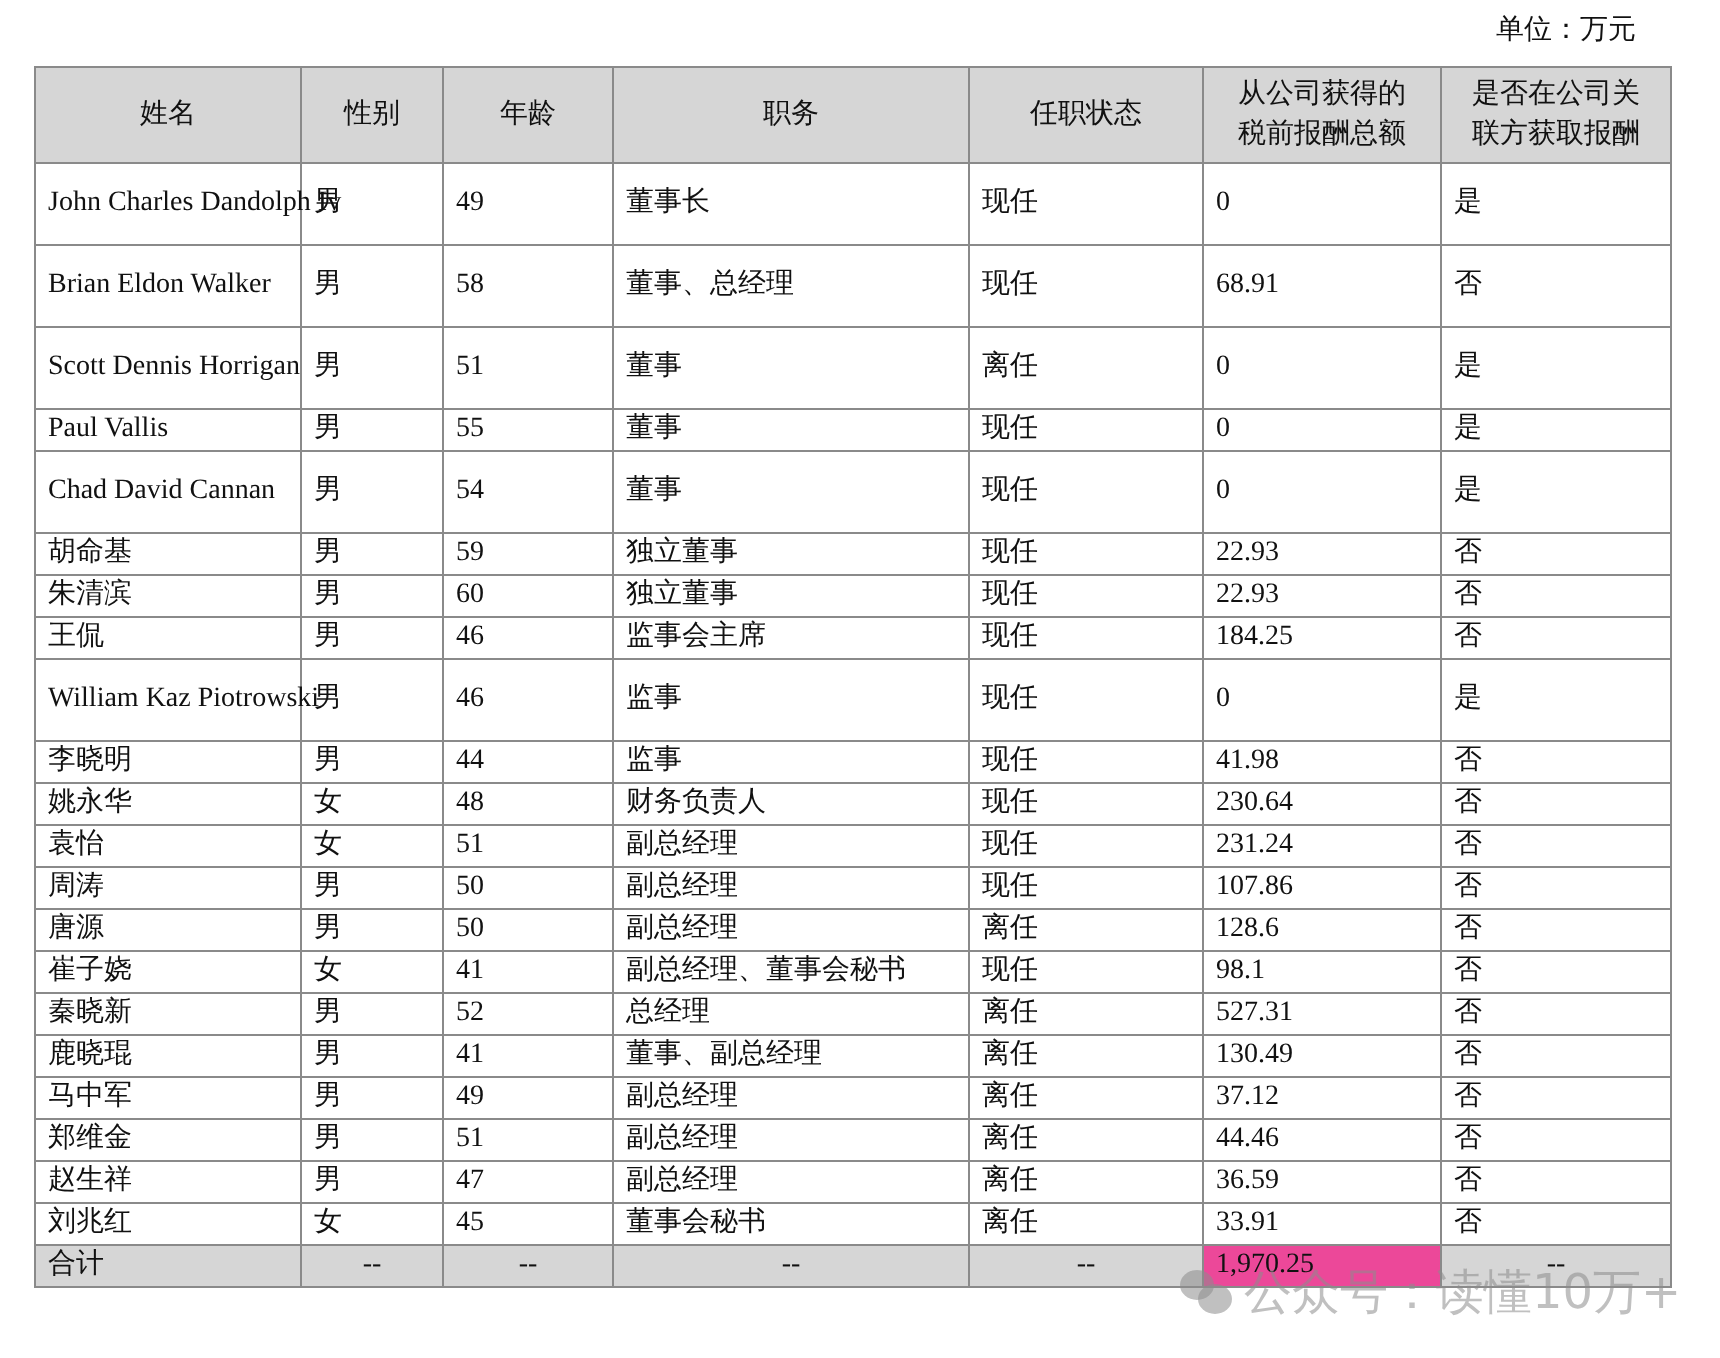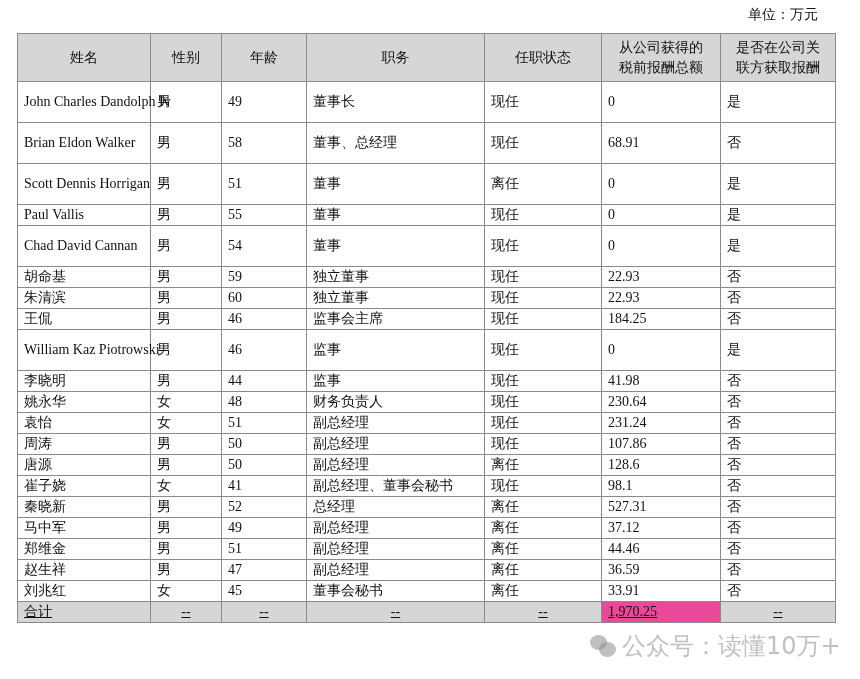--- a/index.html
+++ b/index.html
@@ -32,21 +32,21 @@
     background: #d6d6d6;
     height: 47px;
     text-align: center;
     line-height: 20px;
   }
   table.comp tbody td { height: 20px; }
   table.comp tbody tr.tall td { height: 40px; }
   td.name { white-space: normal; }
   td.num { }
   td.left { text-align: left; }
-  tr.total td { background: #d6d6d6; height: 26px; text-decoration: underline; }
+  tr.total td { background: #d6d6d6; height: 26px; }
   tr.total td.center { text-align: center; }
   tr.total td.white { background: #ec4899; }
   .watermark {
     position: absolute; left: 590px; top: 630px;
     font-family: "DejaVu Sans", sans-serif;
     font-size: 24px;
     color: rgba(140,140,140,0.55);
     display: flex; align-items: center; gap: 6px;
     pointer-events: none;
   }
@@ -229,20 +229,29 @@
       <tr>
         <td class="name left">秦晓新</td>
         <td class="left">男</td>
         <td class="num">52</td>
         <td class="left">总经理</td>
         <td class="left">离任</td>
         <td class="num">527.31</td>
         <td class="left">否</td>
       </tr>
       <tr>
+        <td class="name left">鹿晓琨</td>
+        <td class="left">男</td>
+        <td class="num">41</td>
+        <td class="left">董事、副总经理</td>
+        <td class="left">离任</td>
+        <td class="num">130.49</td>
+        <td class="left">否</td>
+      </tr>
+      <tr>
         <td class="name left">马中军</td>
         <td class="left">男</td>
         <td class="num">49</td>
         <td class="left">副总经理</td>
         <td class="left">离任</td>
         <td class="num">37.12</td>
         <td class="left">否</td>
       </tr>
       <tr>
         <td class="name left">郑维金</td>

